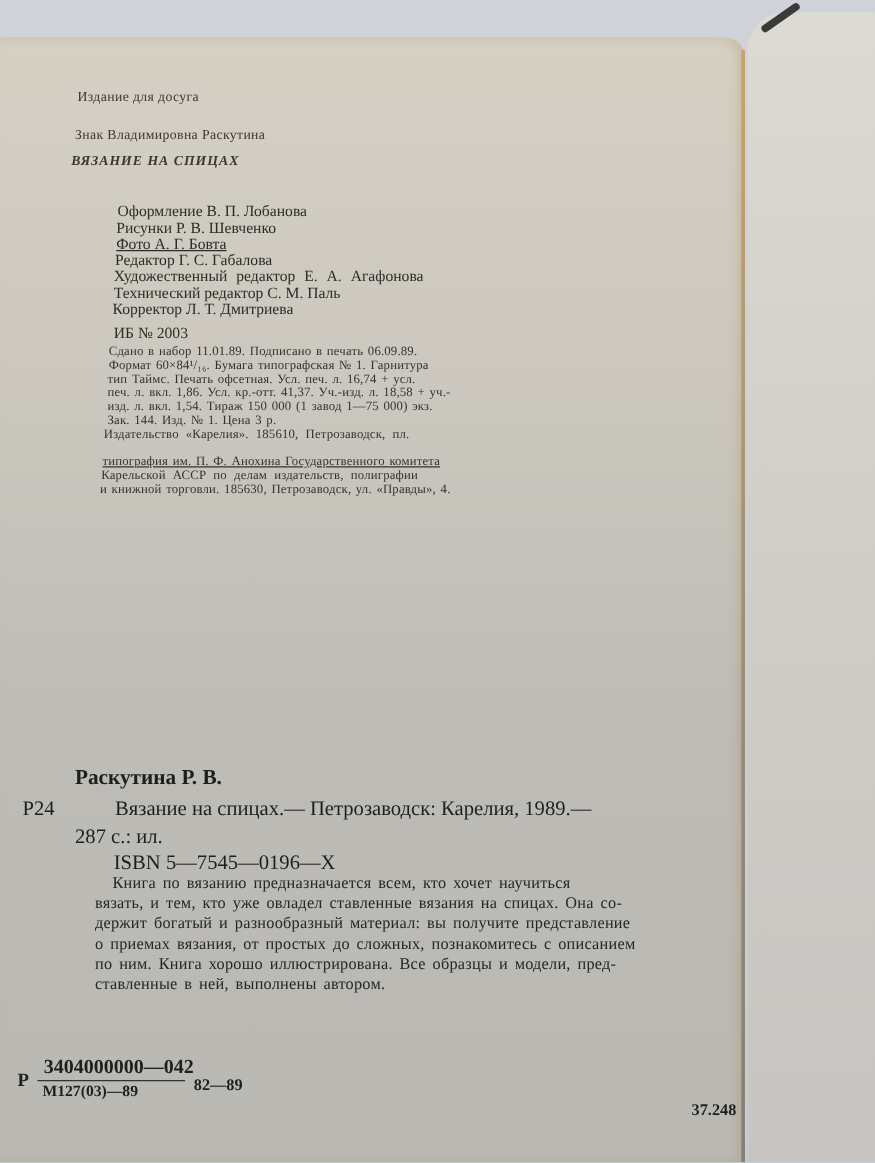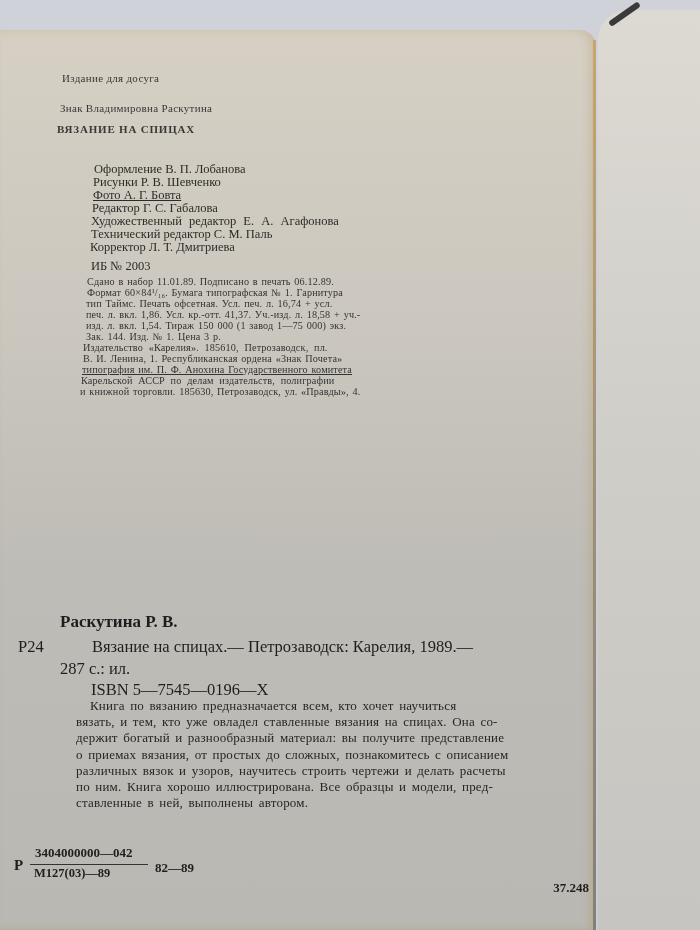--- a/index.html
+++ b/index.html
@@ -111,61 +111,59 @@
 </head>
 <body>
 
 <div class="scene">
   <div class="page-right"></div>
   <div class="pen-tip"></div>
   <div class="page-left"></div>
 
   <div class="text small" style="left:62px; top:72px;">Издание для досуга</div>
   <div class="text small" style="left:60px; top:102px;">Знак Владимировна Раскутина</div>
-  <div class="text small bold" style="left:57px; top:123px; letter-spacing:0.8px;">ВЯЗАНИЕ НА СПИЦАХ</div>
+  <div class="text small bold" style="left:57px; top:123px; letter-spacing:0.8px;font-style:italic;">ВЯЗАНИЕ НА СПИЦАХ</div>
 
   <div class="text credits" style="left:94px; top:163px;">Оформление В. П. Лобанова</div>
   <div class="text credits" style="left:93px; top:176px;">Рисунки Р. В. Шевченко</div>
   <div class="text credits" style="left:93px; top:189px;text-decoration:underline;">Фото А. Г. Бовта</div>
   <div class="text credits" style="left:92px; top:202px;">Редактор Г. С. Габалова</div>
   <div class="text credits" style="left:91px; top:215px; word-spacing:4px;">Художественный редактор Е. А. Агафонова</div>
   <div class="text credits" style="left:91px; top:228px;">Технический редактор С. М. Паль</div>
   <div class="text credits" style="left:90px; top:241px;">Корректор Л. Т. Дмитриева</div>
 
   <div class="text" style="left:91px; top:259px; font-size:12.5px; color:#2e2c2a;">ИБ № 2003</div>
 
-  <div class="text imprint" style="left:87px; top:276px;">Сдано в набор 11.01.89. Подписано в печать 06.12.89.</div>
+  <div class="text imprint" style="left:87px; top:276px;">Сдано в набор 11.01.89. Подписано в печать 06.09.89.</div>
   <div class="text imprint" style="left:87px; top:287px;">Формат 60×84¹/₁₆. Бумага типографская № 1. Гарнитура</div>
   <div class="text imprint" style="left:86px; top:298px;">тип Таймс. Печать офсетная. Усл. печ. л. 16,74 + усл.</div>
   <div class="text imprint" style="left:86px; top:309px;">печ. л. вкл. 1,86. Усл. кр.-отт. 41,37. Уч.-изд. л. 18,58 + уч.-</div>
   <div class="text imprint" style="left:86px; top:320px;">изд. л. вкл. 1,54. Тираж 150 000 (1 завод 1—75 000) экз.</div>
   <div class="text imprint" style="left:86px; top:331px;">Зак. 144. Изд. № 1. Цена 3 р.</div>
 
   <div class="text imprint" style="left:83px; top:342px; word-spacing:3px;">Издательство «Карелия». 185610, Петрозаводск, пл.</div>
-  <div class="text imprint" style="left:83px; top:353px;">В. И. Ленина, 1. Республиканская ордена «Знак Почета»</div>
   <div class="text imprint" style="left:82px; top:364px;text-decoration:underline;">типография им. П. Ф. Анохина Государственного комитета</div>
   <div class="text imprint" style="left:81px; top:375px; word-spacing:3px;">Карельской АССР по делам издательств, полиграфии</div>
   <div class="text imprint" style="left:80px; top:386px;">и книжной торговли. 185630, Петрозаводск, ул. «Правды», 4.</div>
 
   <div class="text catalog" style="left:60px; top:612px; font-weight:bold; font-size:17px;">Раскутина Р. В.</div>
   <div class="text catalog" style="left:18px; top:637px;">Р24</div>
   <div class="text catalog" style="left:92px; top:637px;">Вязание на спицах.— Петрозаводск: Карелия, 1989.—</div>
   <div class="text catalog" style="left:60px; top:659px;">287 с.: ил.</div>
   <div class="text catalog" style="left:91px; top:680px;">ISBN 5—7545—0196—Х</div>
 
   <div class="text abstract" style="left:76px; top:698px; width:507px;">
     <span style="text-indent:14px;">Книга по вязанию предназначается всем, кто хочет научиться</span>
     <span>вязать, и тем, кто уже овладел ставленные вязания на спицах. Она со-</span>
     <span>держит богатый и разнообразный материал: вы получите представление</span>
     <span>о приемах вязания, от простых до сложных, познакомитесь с описанием</span>
-    <span>различных вязок и узоров, научитесь строить чертежи и делать расчеты</span>
     <span>по ним. Книга хорошо иллюстрирована. Все образцы и модели, пред-</span>
     <span style="text-align:left;">ставленные в ней, выполнены автором.</span>
   </div>
 
   <div class="frac" style="left:14px; top:857px; font-size:15px;">Р</div>
-  <div class="frac" style="left:35px; top:845px; font-size:13px;">3404000000—042</div>
+  <div class="frac" style="left:35px; top:845px; font-size:16px;">3404000000—042</div>
   <div class="frac-line" style="left:30px; top:864px; width:118px;"></div>
   <div class="frac" style="left:34px; top:866px; font-size:12.5px;">М127(03)—89</div>
   <div class="frac" style="left:155px; top:860px; font-size:13px;">82—89</div>
 
   <div class="frac" style="left:589px; top:880px; font-size:13px; transform:translateX(-100%);">37.248</div>
 </div>
 
 </body></html>

